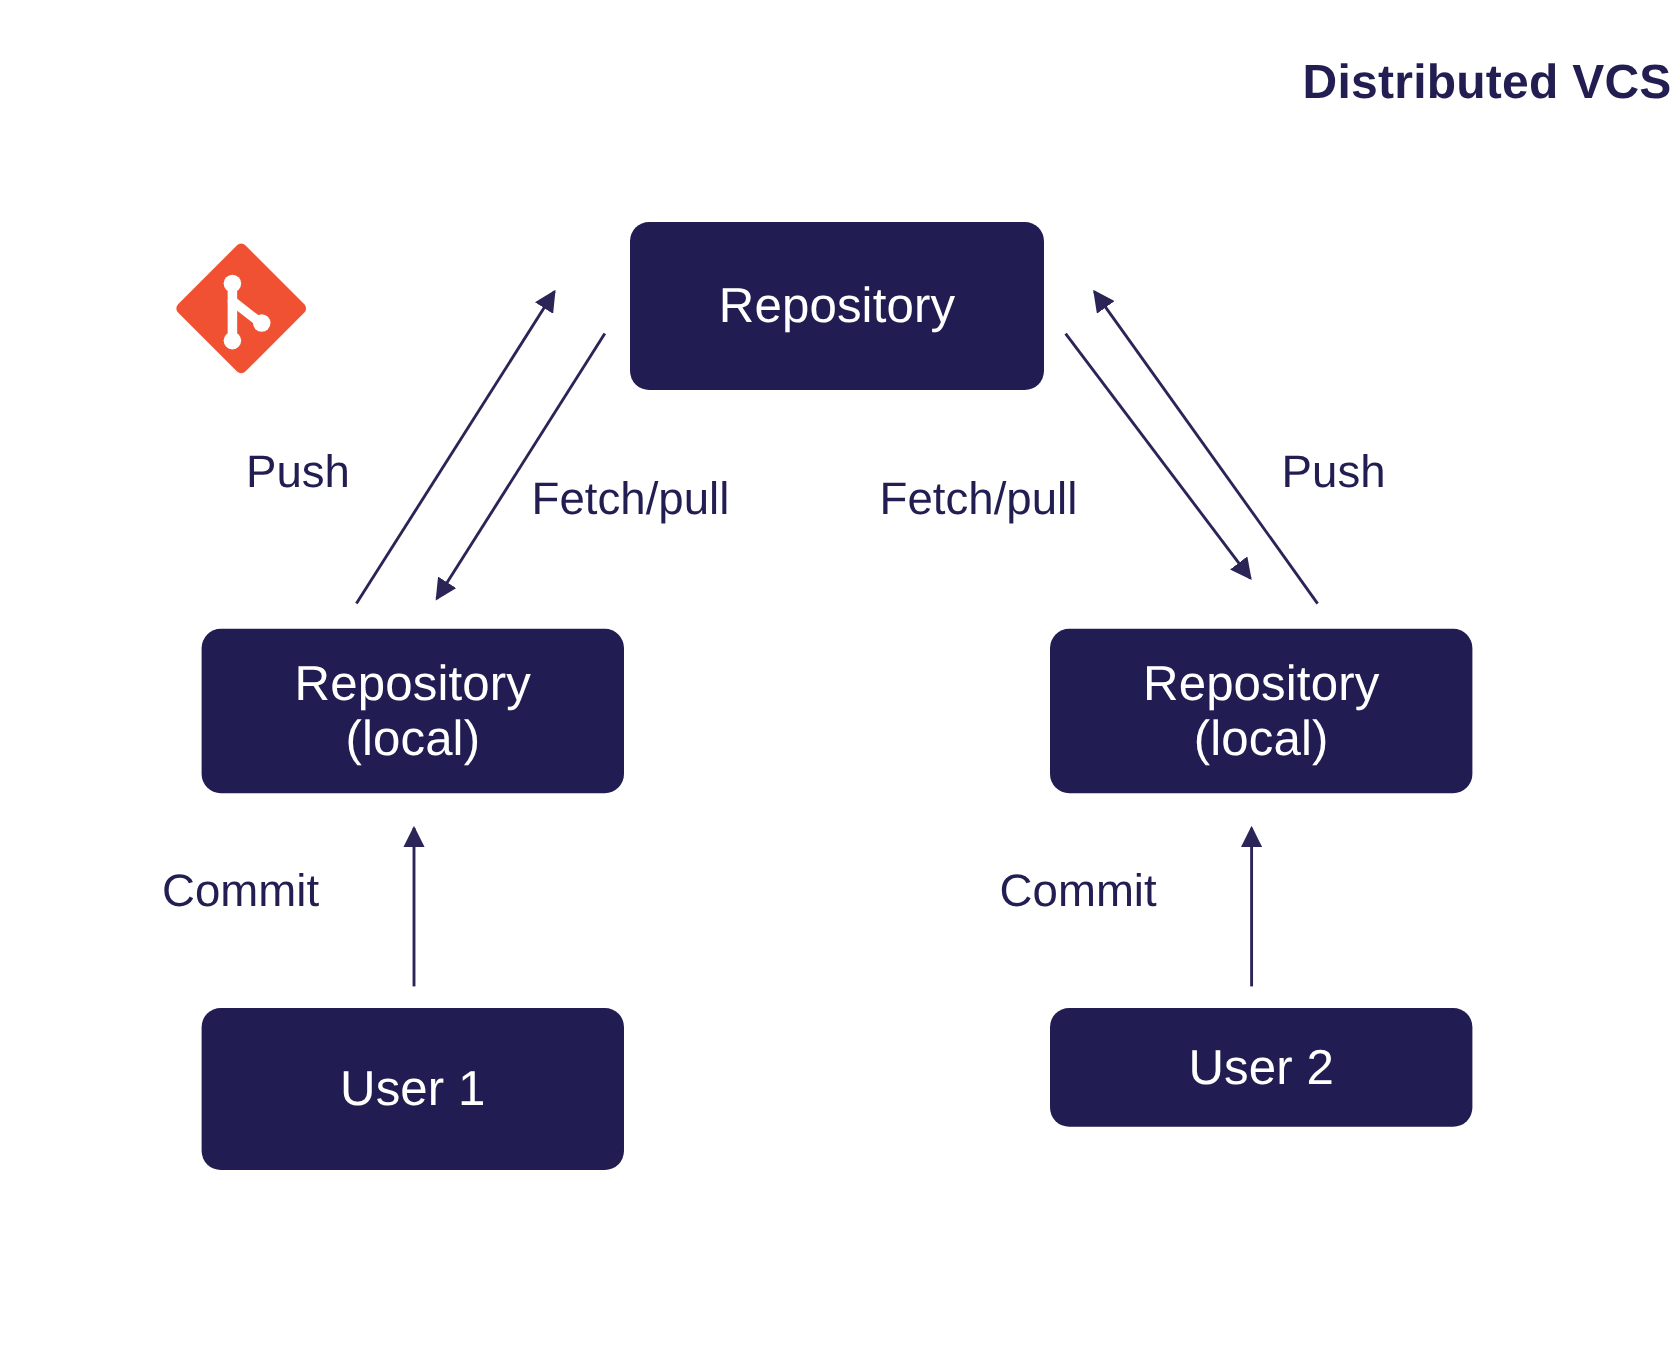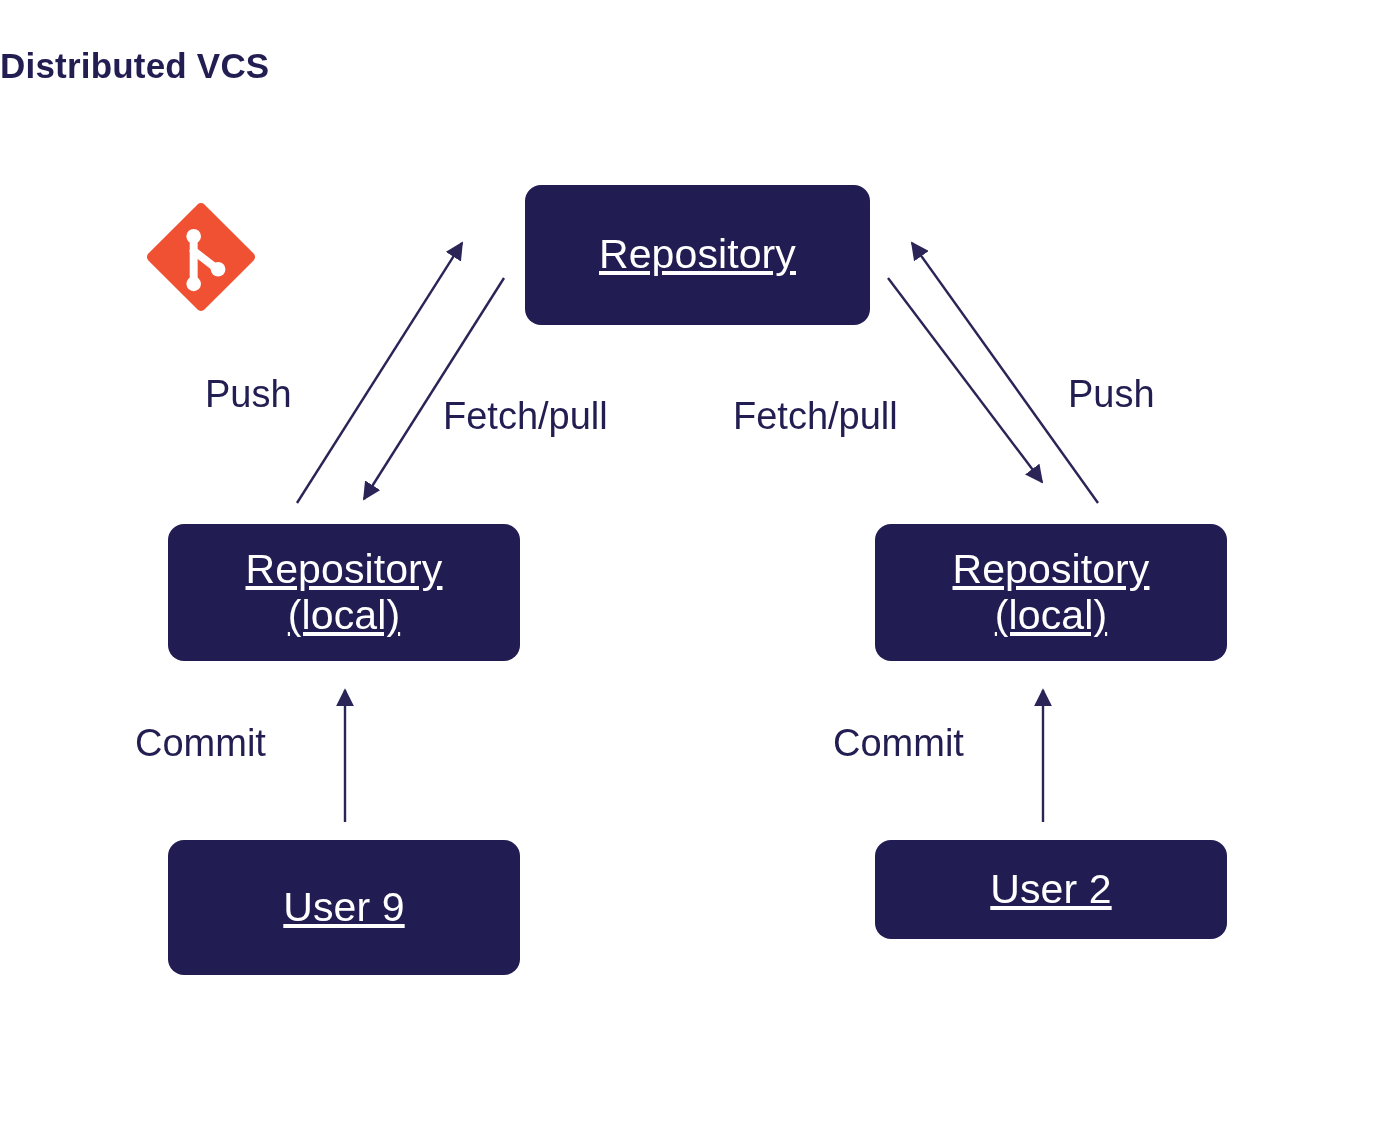--- a/index.html
+++ b/index.html
@@ -15,43 +15,42 @@
     font-family: "Liberation Sans", sans-serif;
     -webkit-font-smoothing: antialiased;
   }
 
   
   #diagram-title {
     position: absolute;
     left: 0;
     top: 46px;
     width: 1393px;
-    text-align: left;
-    font-size: 35px;
+    text-align: right;
+    font-size: 40px;
     font-weight: bold;
     color: #221e52;
     letter-spacing: 0.2px;
     line-height: 1.15;
   }
 
   
   .node-box {
     position: absolute;
     background: #211d52;
     border-radius: 16px;
     color: #ffffff;
     display: flex;
     align-items: center;
     justify-content: center;
     text-align: center;
     font-size: 41px;
     line-height: 1.12;
     font-weight: normal;
     letter-spacing: 0.1px;
-    text-decoration: underline;
   }
   .node-box .node-line {
     display: block;
   }
 
   #node-remote      { left: 525px;  top: 185px; width: 345px; height: 140px; }
   #node-local-left  { left: 168px;  top: 524px; width: 352px; height: 137px; }
   #node-local-right { left: 875px;  top: 524px; width: 352px; height: 137px; }
   #node-user1       { left: 168px;  top: 840px; width: 352px; height: 135px; }
   #node-user2       { left: 875px;  top: 840px; width: 352px; height: 99px; }
@@ -163,21 +162,21 @@
 
 <div class="node-box" id="node-local-right">
   <div>
     <span class="node-line">Repository</span>
     <span class="node-line">(local)</span>
   </div>
 </div>
 
 <div class="node-box" id="node-user1">
   <div>
-    <span class="node-line">User 9</span>
+    <span class="node-line">User 1</span>
   </div>
 </div>
 
 <div class="node-box" id="node-user2">
   <div>
     <span class="node-line">User 2</span>
   </div>
 </div>
 
 <div class="edge-label" id="label-push-left">Push</div>

